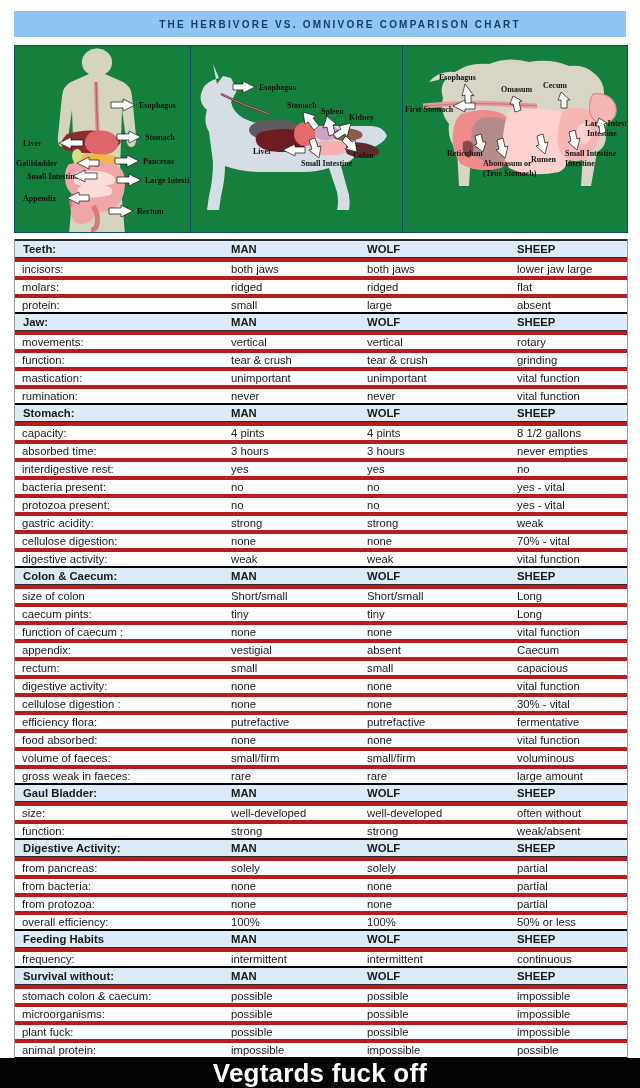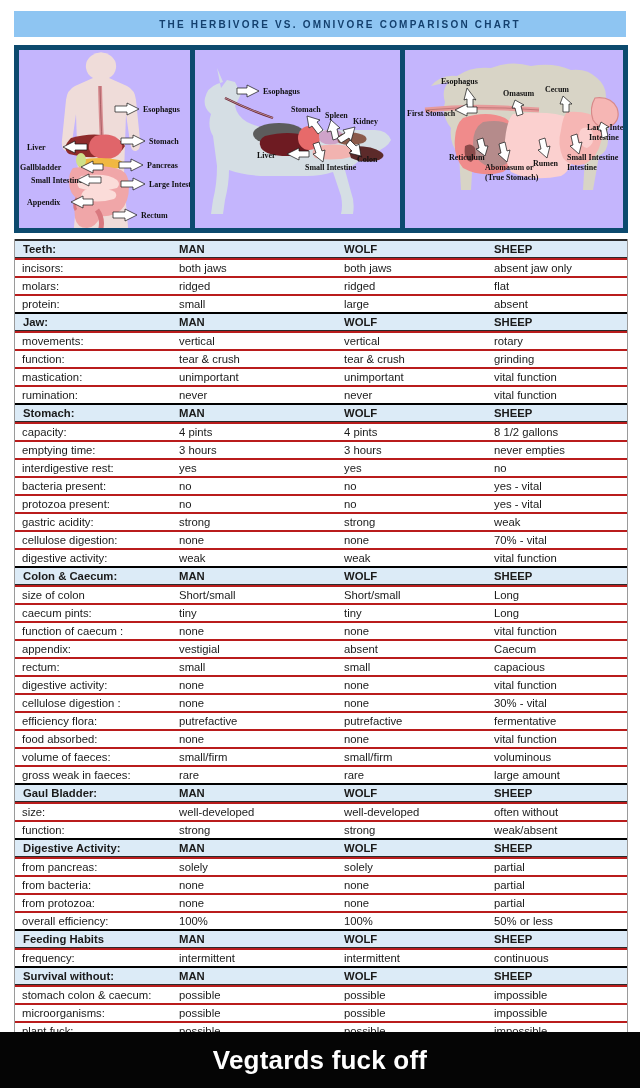--- a/index.html
+++ b/index.html
@@ -17,50 +17,50 @@
   }
   .title-bar span{
     color:#14406e;font-size:10px;font-weight:bold;letter-spacing:2.2px;margin-left:40px;
   }
 
   
   .diagrams{
     margin:8px 12px 0 14px;display:flex;gap:0;height:188px;
   }
   .panel{
-    border:5px solid #0c4a6e;position:relative;overflow:hidden;background:#c4b5fd;
+    border:1px solid #0c4a6e;position:relative;overflow:hidden;background:#15803d;
   }
   .panel.p1{width:176px;}
   .panel.p2{width:212px;border-left:none;}
   .panel.p3{width:225px;border-left:none;}
   .panel svg{display:block;}
   .lbl{
     font-family:"Liberation Serif", serif;font-weight:bold;fill:#111;
   }
 
   
   .table{margin:6px 12px 0 14px;border:1px solid #9a9a9a;border-top:none;}
   .row{display:flex;align-items:center;height:18px;box-sizing:border-box;
-       border-top:2px solid #b91c1c;font-size:11.3px;color:#1a1a1a;}
+       border-top:4px solid #b91c1c;font-size:11.3px;color:#1a1a1a;}
   .row.section{
     background:#dcebf7;border-top:2px solid #000000;border-bottom:1px solid #2b2b2b;
     font-weight:bold;height:19px;
   }
   .row.first-section{border-top:2px solid #2b2b2b;}
-  .c-label{width:164px;padding-left:7px;box-sizing:border-box;white-space:nowrap;overflow:hidden;}
-  .c-man{width:165px;box-sizing:border-box;white-space:nowrap;}
+  .c-label{width:216px;padding-left:7px;box-sizing:border-box;white-space:nowrap;overflow:hidden;}
+  .c-man{width:136px;box-sizing:border-box;white-space:nowrap;}
   .c-wolf{width:150px;box-sizing:border-box;white-space:nowrap;}
   .c-sheep{flex:1;box-sizing:border-box;white-space:nowrap;}
   .row.section .c-label{padding-left:8px;}
   .row.ratio .c-label{width:202px;}
   .row.ratio .c-man{width:142px;}
 
   
   .caption{
-    position:absolute;left:0;bottom:0;width:640px;height:56px;background:#050505;
+    position:absolute;left:0;bottom:0;width:640px;height:30px;background:#050505;
     display:flex;align-items:center;justify-content:center;
   }
   .caption span{color:#fff;font-size:26px;font-weight:bold;letter-spacing:0.2px;}
 </style>
 </head>
 <body>
 
 <div class="page">
 
   <div class="title-wrap">
@@ -189,21 +189,21 @@
       <div class="row section first-section">
         <div class="c-label">Teeth:</div>
         <div class="c-man">MAN</div>
         <div class="c-wolf">WOLF</div>
         <div class="c-sheep">SHEEP</div>
       </div>
       <div class="row">
         <div class="c-label">incisors:</div>
         <div class="c-man">both jaws</div>
         <div class="c-wolf">both jaws</div>
-        <div class="c-sheep">absent jaw only</div>
+        <div class="c-sheep">lower jaw large</div>
       </div>
       <div class="row">
         <div class="c-label">molars:</div>
         <div class="c-man">ridged</div>
         <div class="c-wolf">ridged</div>
         <div class="c-sheep">flat</div>
       </div>
       <div class="row">
         <div class="c-label">protein:</div>
         <div class="c-man">small</div>
@@ -246,21 +246,21 @@
         <div class="c-wolf">WOLF</div>
         <div class="c-sheep">SHEEP</div>
       </div>
       <div class="row">
         <div class="c-label">capacity:</div>
         <div class="c-man">4 pints</div>
         <div class="c-wolf">4 pints</div>
         <div class="c-sheep">8 1/2 gallons</div>
       </div>
       <div class="row">
-        <div class="c-label">emptying time:</div>
+        <div class="c-label">absorbed time:</div>
         <div class="c-man">3 hours</div>
         <div class="c-wolf">3 hours</div>
         <div class="c-sheep">never empties</div>
       </div>
       <div class="row">
         <div class="c-label">interdigestive rest:</div>
         <div class="c-man">yes</div>
         <div class="c-wolf">yes</div>
         <div class="c-sheep">no</div>
       </div>

